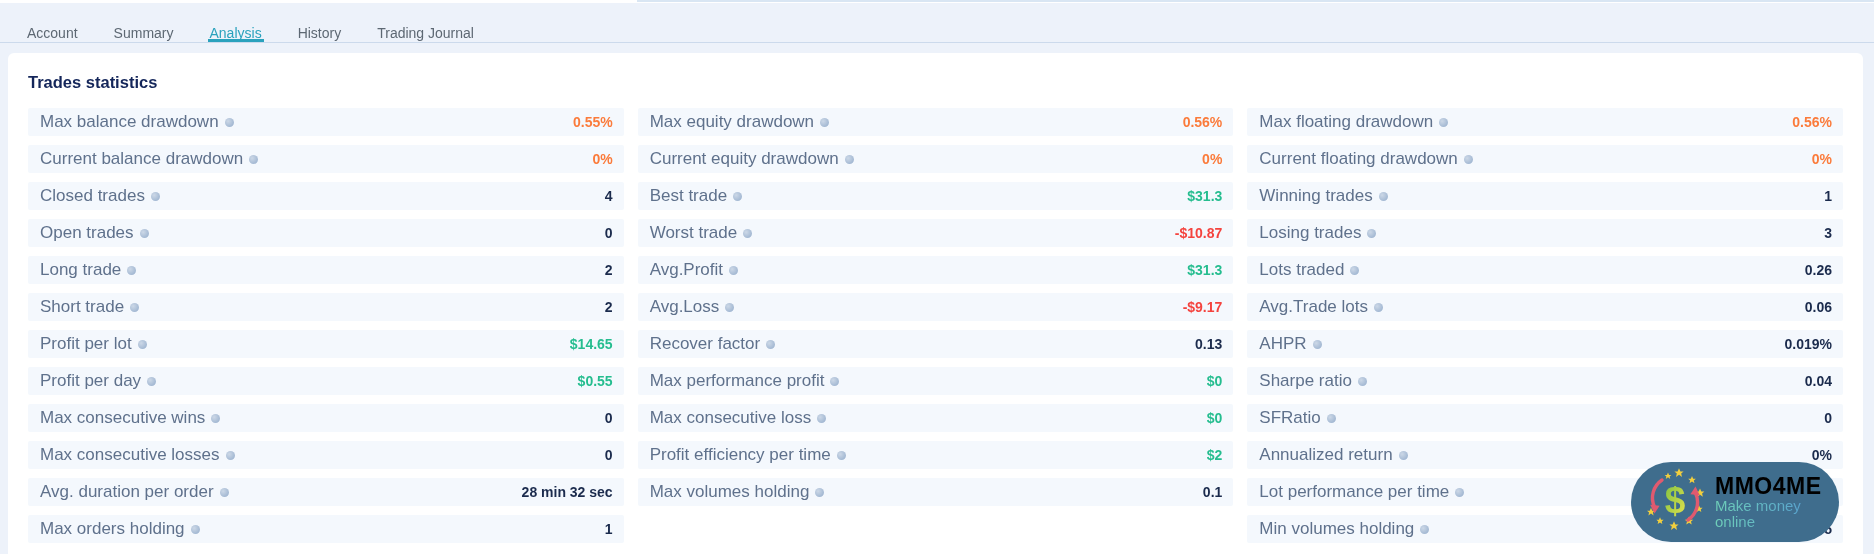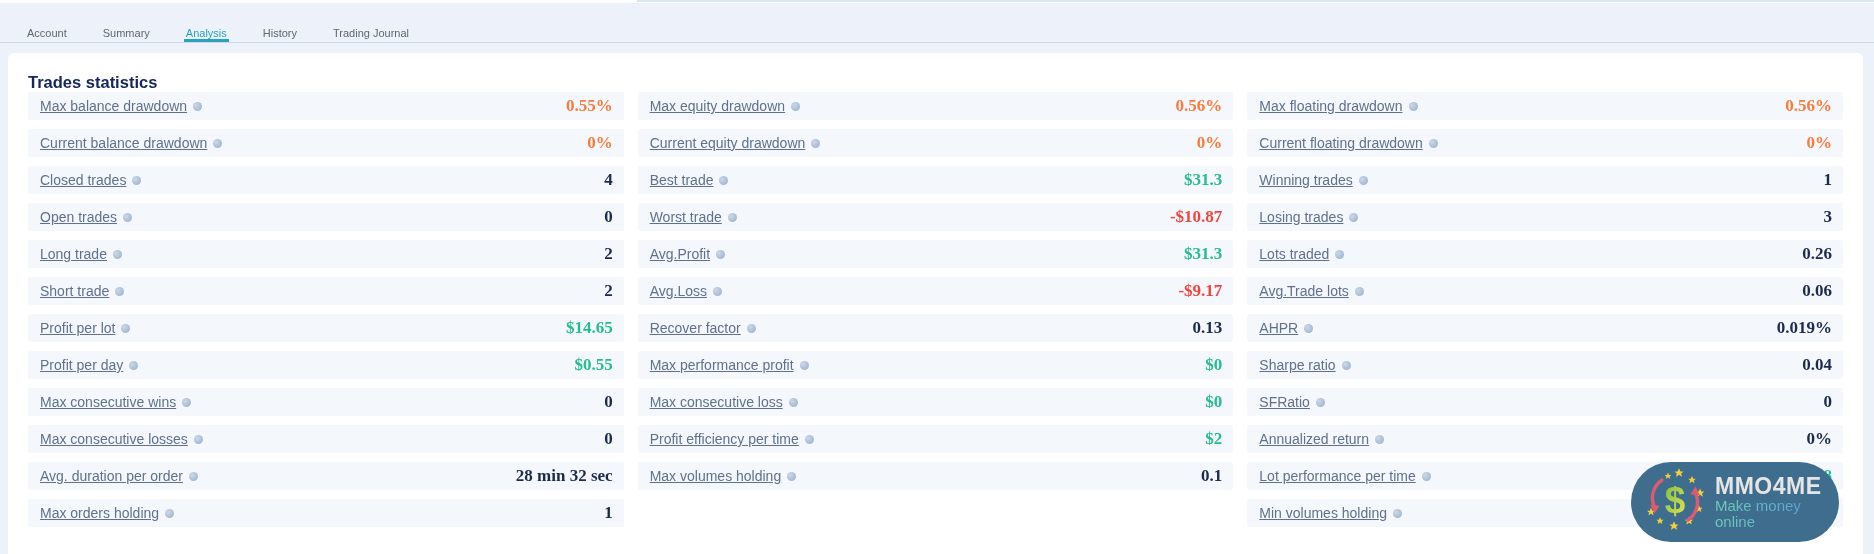--- a/index.html
+++ b/index.html
@@ -16,71 +16,72 @@
   
   .tabbar {
     position: absolute; left: 0; top: 3px; right: 0; height: 40px;
     display: flex; align-items: stretch; gap: 32px;
     padding-left: 25px;
     background: #edf2fa;
     border-bottom: 1px solid #ccdaec;
   }
   .tab {
     display: flex; align-items: center;
-    font-size: 11px; color: #5d6873;
+    font-size: 14px; color: #5d6873;
     border-bottom: 3px solid transparent;
     padding: 0 2px; cursor: pointer; white-space: nowrap; margin-top: 24px;
   }
   .tab.active { color: var(--accent); border-bottom-color: var(--accent); }
 
   
   .card {
     position: absolute; left: 8px; top: 53px; width: 1855px; height: 520px;
     background: #ffffff; border-radius: 6px 6px 0 0;
     padding: 20px 20px 0 20px;
   }
   .card-title {
     font-size: 16.5px; font-weight: bold; color: #14265a;
+    margin-bottom: 16px;
   }
   .stats-grid {
     display: grid;
     grid-template-columns: repeat(3, 1fr);
     column-gap: 14px;
   }
   .stats-col { display: flex; flex-direction: column; row-gap: 9px; }
   .stat-row {
     height: 28px; background: #f4f8fd; border-radius: 2px;
     display: flex; align-items: center; justify-content: space-between;
     padding: 0 11px 0 12px;
   }
   .stat-label-wrap { display: flex; align-items: center; gap: 6px; }
-  .stat-label { font-size: 14px; color: #5f718c; text-decoration: underline; }
+  .stat-label { font-size: 17px; color: #5f718c; }
   .info-icon {
     width: 9px; height: 9px; border-radius: 50%;
     background: radial-gradient(circle at 35% 35%, #ccd8e7, #93accb);
     display: inline-block; cursor: pointer; flex: 0 0 auto;
   }
-  .stat-value { font-size: 17px; font-weight: bold; color: var(--neutral); white-space: nowrap; font-family: Liberation Serif, serif; }
+  .stat-value { font-size: 14px; font-weight: bold; color: var(--neutral); white-space: nowrap; }
   .stat-value.warning  { color: var(--warning); }
   .stat-value.positive { color: var(--positive); }
   .stat-value.negative { color: var(--negative); margin-left: 47px; }
   .stat-value.neutral  { color: var(--neutral); }
 
   
   .watermark {
     position: absolute; left: 1631px; top: 462px; width: 208px; height: 80px;
     border-radius: 40px;
     background: #3f6d8d;
     display: flex; align-items: center;
     padding-left: 12px; gap: 8px;
     z-index: 5;
   }
   .wm-text { display: flex; flex-direction: column; line-height: 1.05; }
   .wm-name {
-    color: #e5e5e5; font-weight: bold; font-size: 23px; letter-spacing: 0.5px;
+    color: #000000; font-weight: bold; font-size: 23px; letter-spacing: 0.5px;
   }
   .wm-tagline {
     font-size: 15px; color: #63c4c9;
     background: linear-gradient(90deg, #6fd0b9, #4f8fd6);
     -webkit-background-clip: text; background-clip: text;
     -webkit-text-fill-color: transparent;
   }
 </style>
 </head>
 <body>

